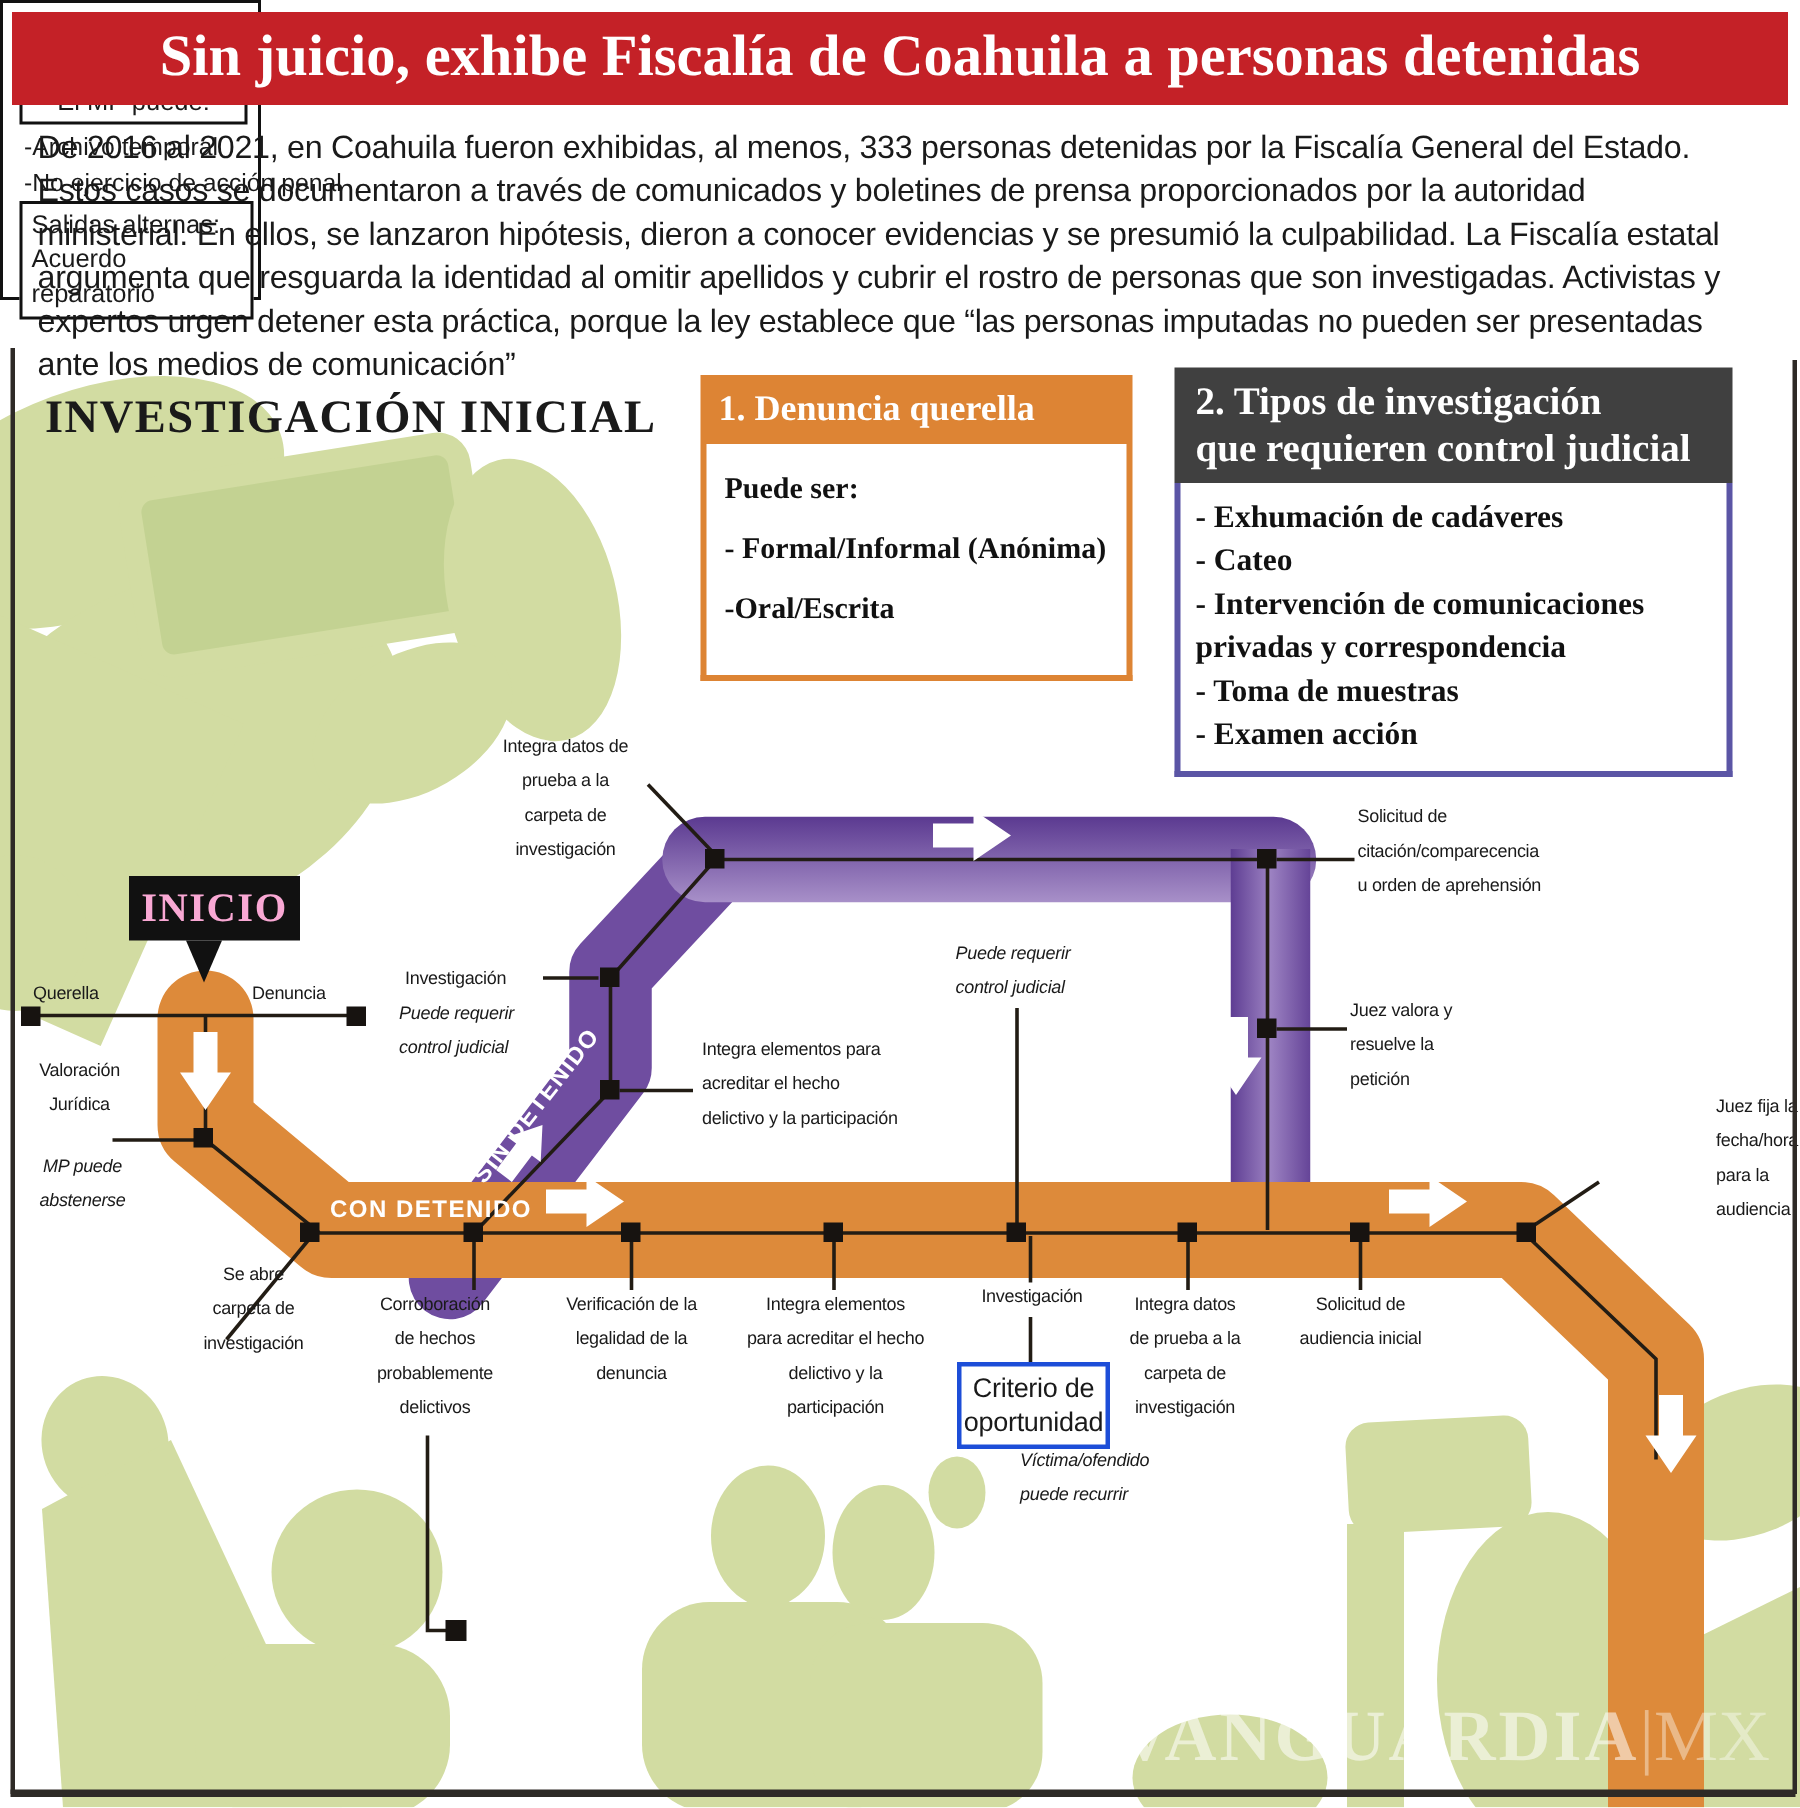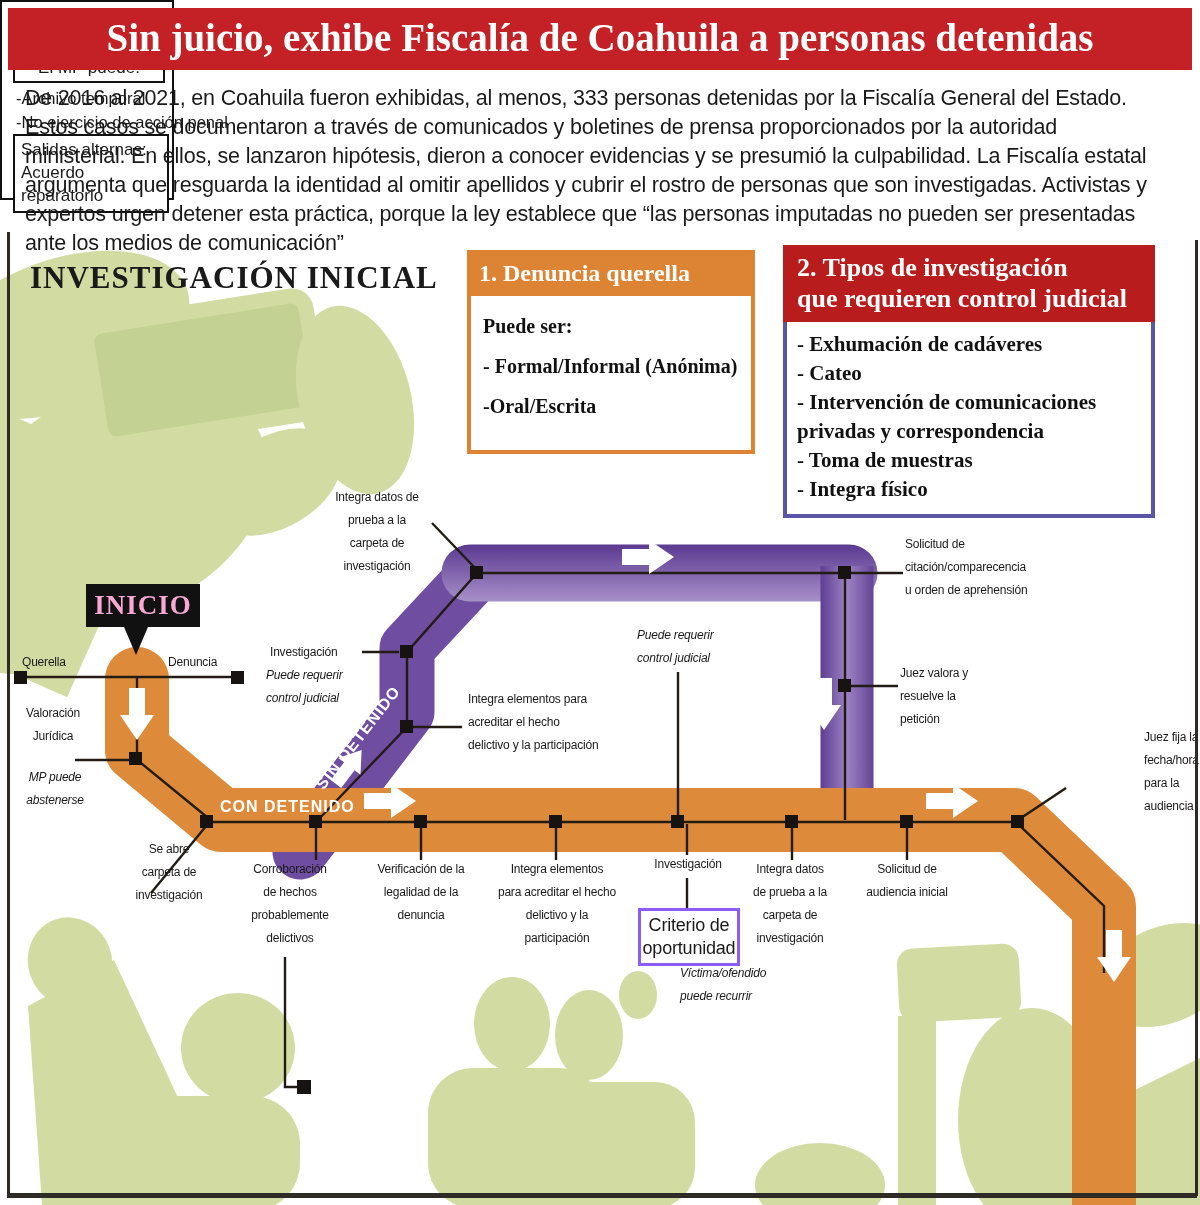--- a/index.html
+++ b/index.html
@@ -14,32 +14,32 @@
   .sec-title{position:absolute;left:30px;top:260px;z-index:2;font-family:"Liberation Serif",serif;
          font-weight:bold;font-size:31px;letter-spacing:1px;}
   .box{position:absolute;z-index:2;background:#fff;}
   .box .bhead{color:#fff;font-family:"Liberation Serif",serif;font-weight:bold;}
   .box .bbody{font-family:"Liberation Serif",serif;font-weight:bold;color:#111;background:#fff;}
   #box1{left:467px;top:250px;width:288px;}
   #box1 .bhead{background:#dd8434;height:46px;line-height:46px;padding-left:12px;font-size:24px;}
   #box1 .bbody{border:4px solid #dd8434;border-top:none;height:144px;padding:10px 0 0 12px;font-size:20px;}
   #box1 .bbody .ln{line-height:40px;white-space:pre;}
   #box2{left:783px;top:245px;width:372px;}
-  #box2 .bhead{background:#b91c1c;padding:7px 16px 8px 14px;font-size:26px;line-height:31px;white-space:pre-line;}
+  #box2 .bhead{background:#404040;padding:7px 16px 8px 14px;font-size:26px;line-height:31px;white-space:pre-line;}
   #box2 .bbody{border:4px solid #5b55a5;border-top:none;padding:8px 10px 10px 10px;font-size:21px;line-height:29px;}
   .lbl{position:absolute;z-index:2;font-size:12px;line-height:23px;white-space:pre-line;letter-spacing:-0.2px;}
   .ctr{text-align:center;transform:translateX(-50%);}
   .it{font-style:italic;}
   .wht{color:#fff;font-weight:bold;font-size:16px;letter-spacing:1px;white-space:nowrap;}
   #inicio{position:absolute;left:86px;top:584px;width:114px;height:43px;background:#111;z-index:2;
           color:#f9a8d4;text-align:center;line-height:43px;font-family:"Liberation Serif",serif;
           font-weight:bold;font-size:27px;letter-spacing:1px;}
   #inicio-tip{position:absolute;left:124px;top:627px;width:0;height:0;z-index:2;
           border-left:12px solid transparent;border-right:12px solid transparent;border-top:28px solid #111;}
-  #criterio-box{left:638px;top:908px;width:96px;border:3px solid #8b5cf6;text-align:center;
+  #criterio-box{left:638px;top:908px;width:96px;border:3px solid #1d4ed8;text-align:center;
           padding:3px 0;font-size:18px;line-height:23px;z-index:2;}
   #victima-box{left:308px;top:977px;width:170px;height:196px;border:2.5px solid #111;z-index:2;}
   #victima-box .vb-it{position:absolute;left:14px;top:7px;font-style:italic;font-size:17px;line-height:22px;white-space:pre-line;}
   #mp-box{position:absolute;left:13px;top:53px;width:148px;height:26px;border:2.5px solid #111;
           text-align:center;font-size:17px;line-height:26px;background:#fff;}
   #mp-items{position:absolute;left:16px;top:86px;font-size:16.5px;line-height:24px;white-space:pre;}
   #salidas-box{position:absolute;left:13px;top:134px;width:146px;border:2.5px solid #111;
           padding:2px 0 4px 6px;font-size:17px;line-height:23px;white-space:pre-line;background:#fff;}
   #sin-det{position:absolute;left:288px;top:726px;width:140px;z-index:2;text-align:center;
           transform:rotate(-52deg);}
@@ -175,21 +175,21 @@
   </div>
 
   <div class="box" id="box2">
     <div class="bhead">2. Tipos de investigación
 que requieren control judicial</div>
     <div class="bbody">
       <div>- Exhumación de cadáveres</div>
       <div>- Cateo</div>
       <div>- Intervención de comunicaciones privadas y correspondencia</div>
       <div>- Toma de muestras</div>
-      <div>- Integra físico</div>
+      <div>- Examen acción</div>
     </div>
   </div>
 
   <div id="inicio">INICIO</div>
   <div id="inicio-tip"></div>
 
   <div class="lbl" style="left:22px;top:651px;">Querella</div>
   <div class="lbl" style="left:168px;top:651px;">Denuncia</div>
   <div class="lbl ctr" style="left:53px;top:702px;">Valoración
 Jurídica</div>
@@ -256,14 +256,15 @@
     <div id="mp-items">-Archivo temporal
 -No ejercicio de acción penal</div>
     <div id="salidas-box">Salidas alternas:
 Acuerdo reparatorio</div>
   </div>
 
   <div class="frame" style="left:7px;top:232px;width:2.5px;height:964px;"></div>
   <div class="frame" style="left:1195px;top:240px;width:2.5px;height:956px;"></div>
   <div class="frame" style="left:7px;top:1193px;width:1190px;height:4.5px;"></div>
 
+  <div id="watermark"><span>VANGUARDIA</span><span class="sfx">|MX</span></div>
 
 </div>
 
 </body></html>

